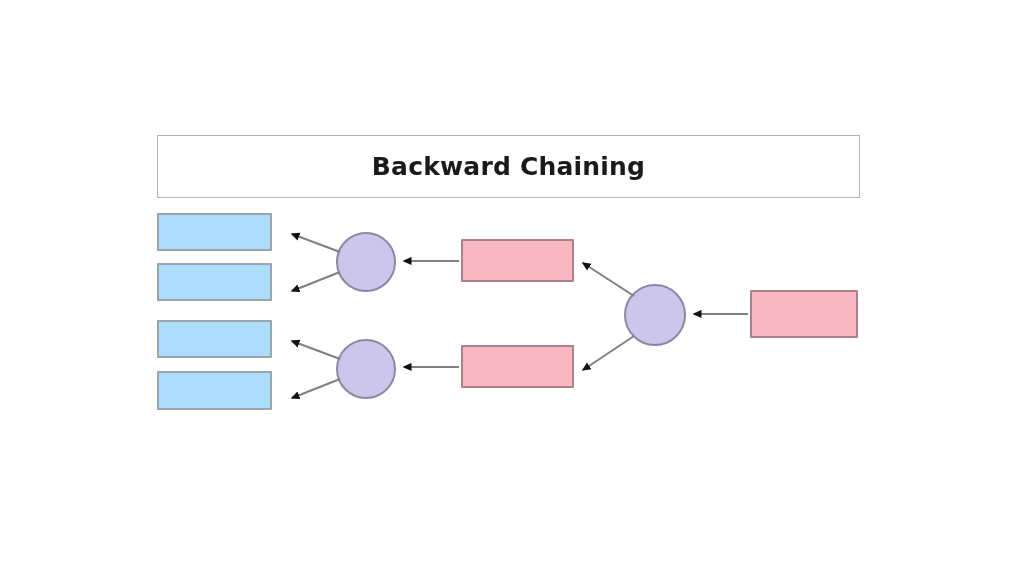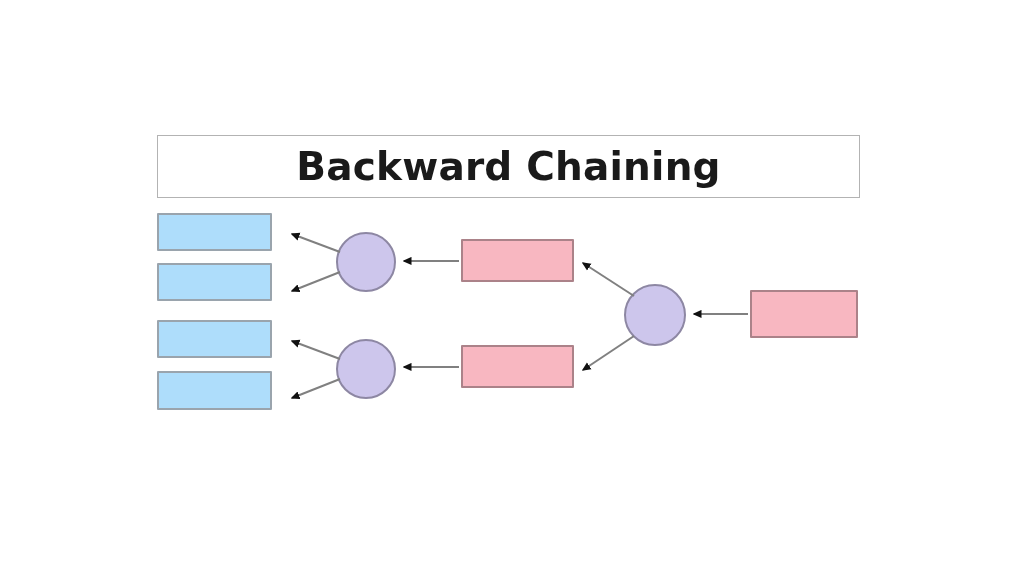--- a/index.html
+++ b/index.html
@@ -30,21 +30,21 @@
     height: 63px;
     box-sizing: border-box;
     background: #ffffff;
     border: 1.5px solid #b3b3b3;
     display: flex;
     align-items: center;
     justify-content: center;
   }
   .title-text {
     font-family: "DejaVu Sans", "Liberation Sans", sans-serif;
-    font-size: 39px;
+    font-size: 25px;
     font-weight: 700;
     color: #1a1a1a;
     letter-spacing: 0.2px;
     white-space: nowrap;
   }
   
   .node {
     position: absolute;
     box-sizing: border-box;
   }

